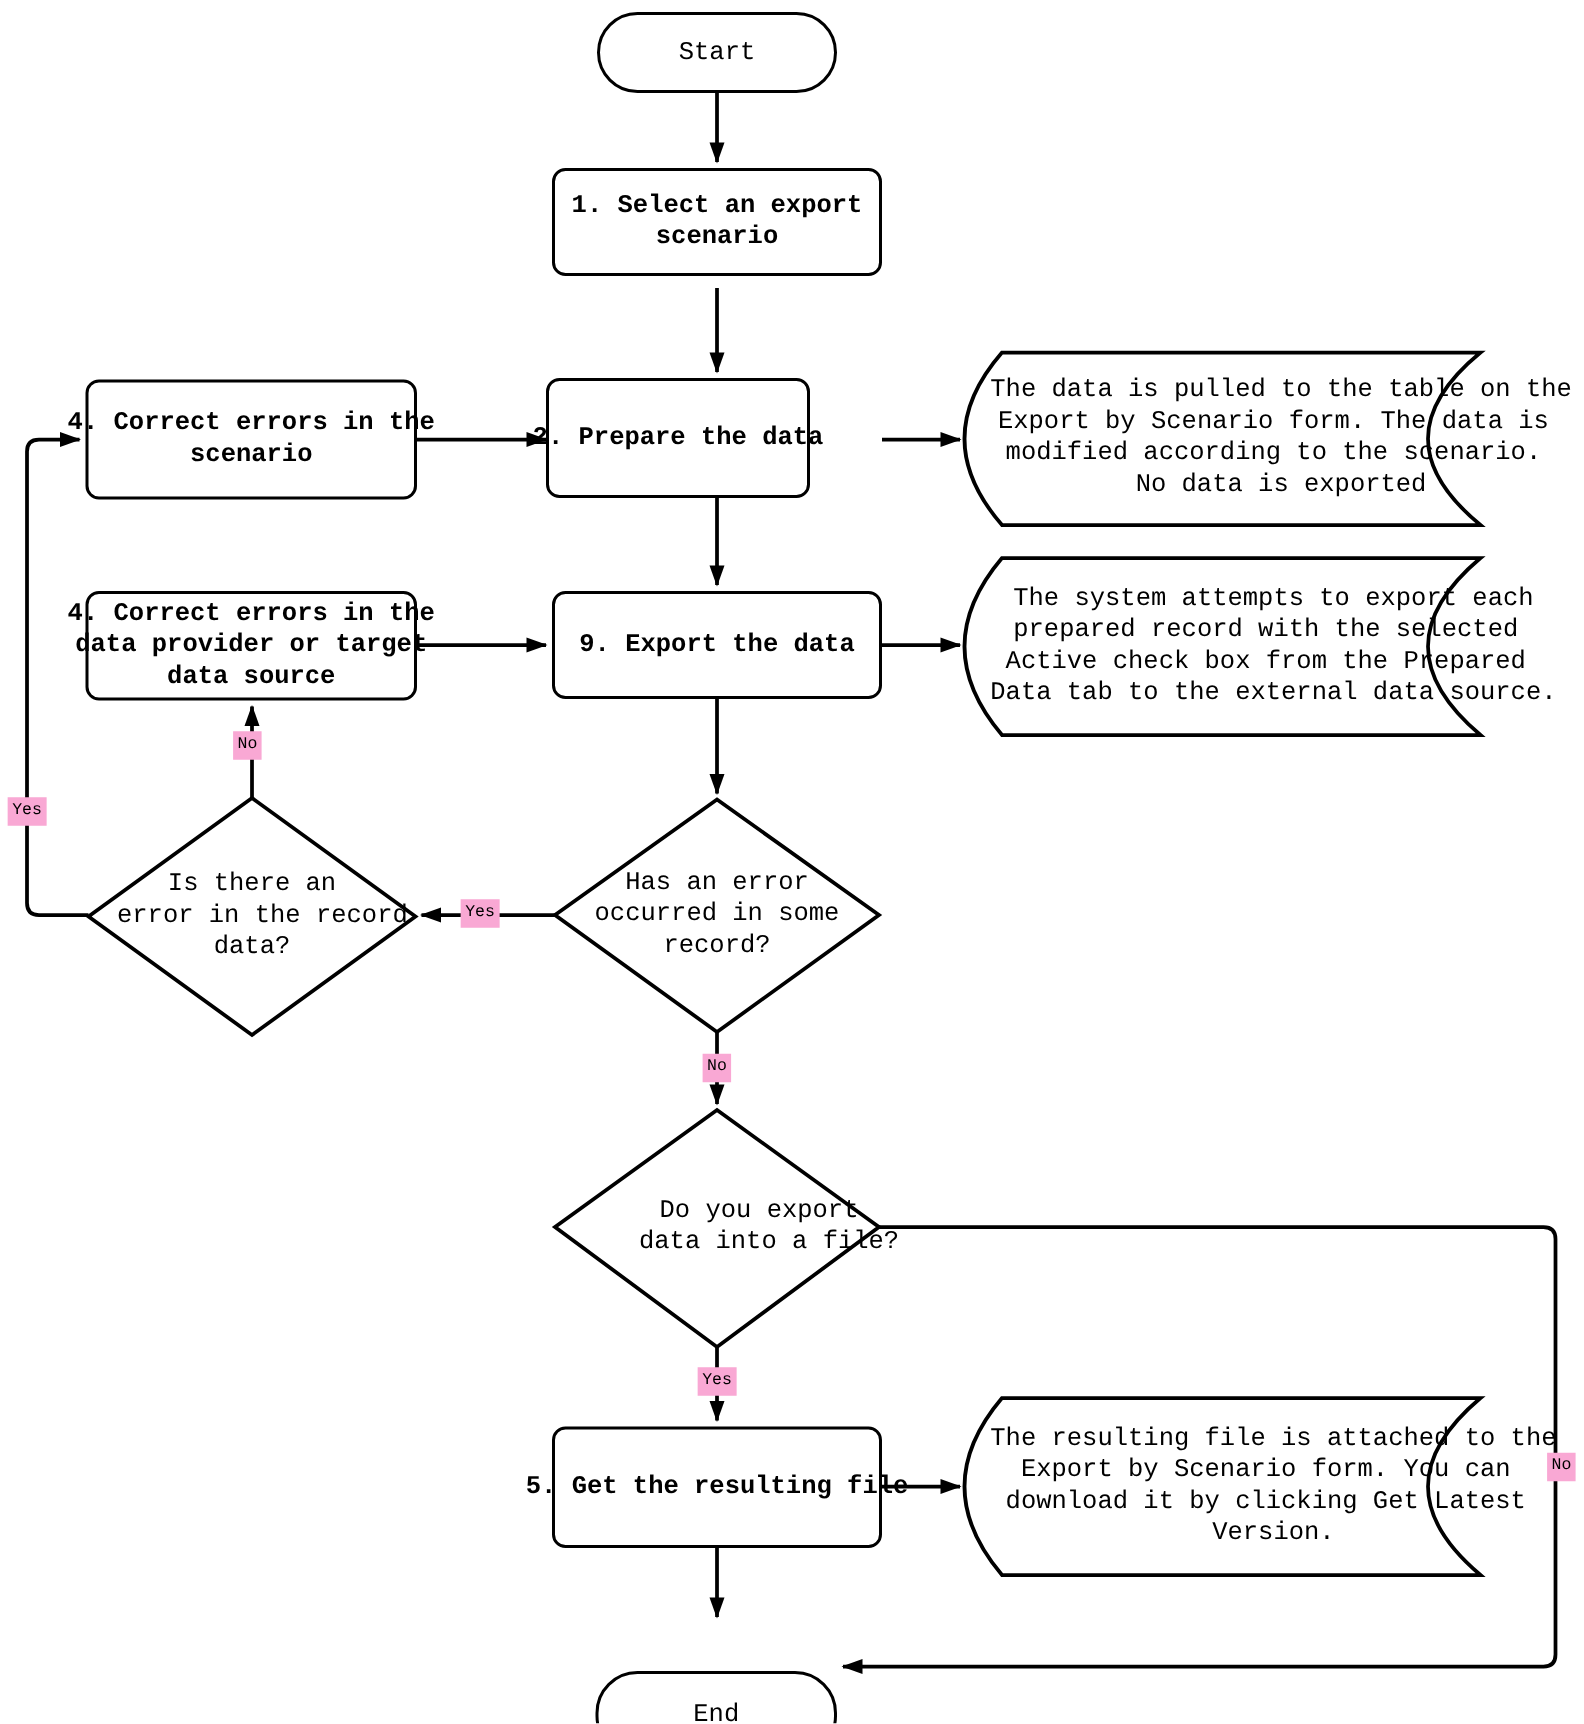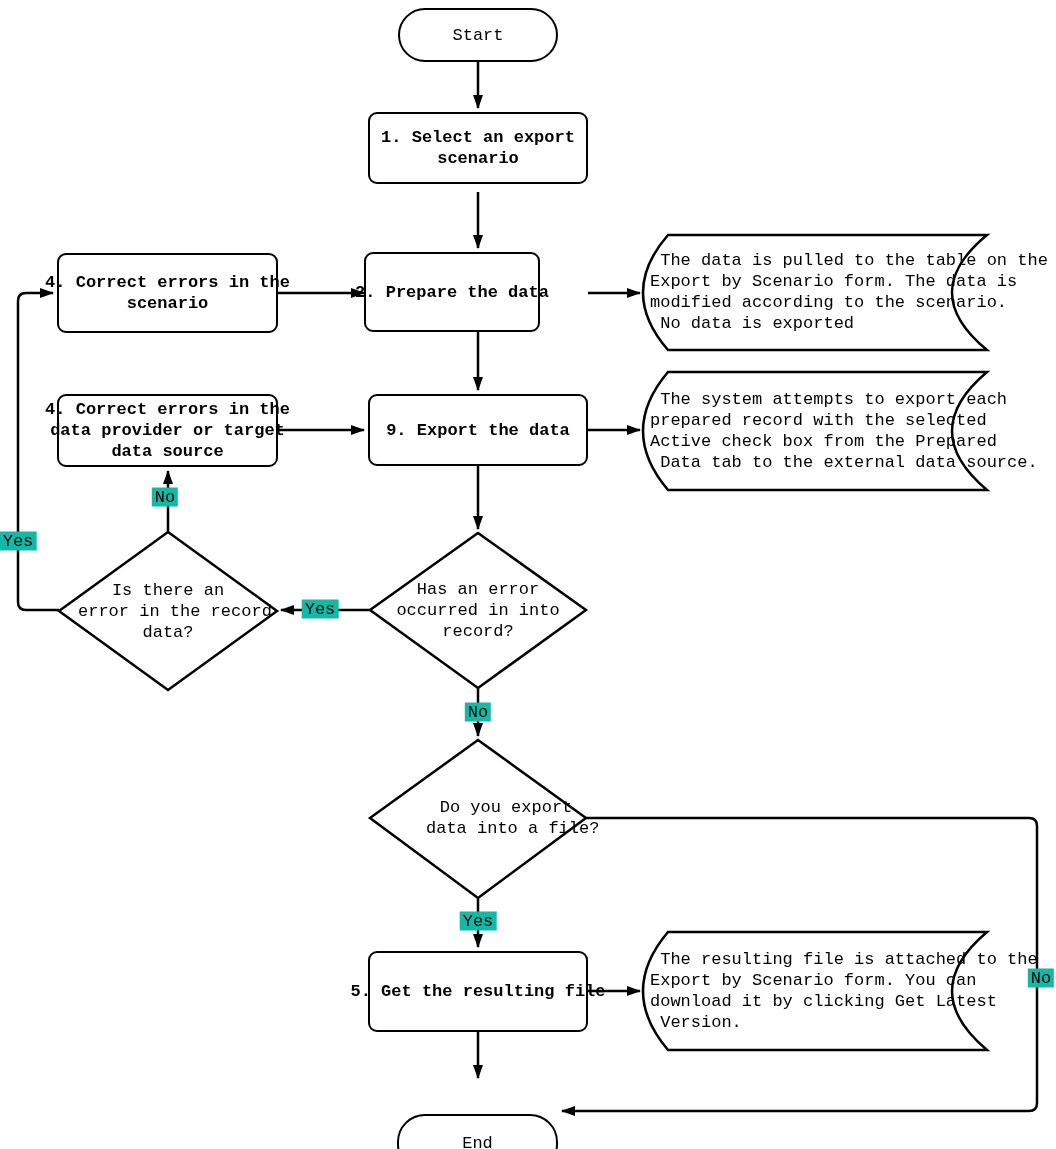--- a/index.html
+++ b/index.html
@@ -7,23 +7,23 @@
           font-family:Liberation Mono, monospace;color:#000;overflow:hidden;}
   #wires{position:absolute;left:0;top:0;z-index:1;}
   .node{position:absolute;box-sizing:border-box;background:#fff;border:2.5px solid #000;
         display:flex;align-items:center;justify-content:center;text-align:center;
         font-size:17px;line-height:21px;white-space:pre;z-index:2;}
   .process{border-radius:9px;font-weight:700;}
   .terminal{border-radius:28px;font-weight:400;}
   .diamond-label{position:absolute;transform:translate(-50%,-50%);text-align:center;
         font-size:17px;line-height:21px;white-space:pre;z-index:2;}
   .annotation-text{position:absolute;font-size:17px;line-height:21px;white-space:pre;
-        text-align:left;z-index:2;}
-  .edge-label{position:absolute;transform:translate(-50%,-50%);font-size:17px;line-height:19px;
-        background:#14b8a6;padding:0 3px;z-index:3;}
+        text-align:center;z-index:2;}
+  .edge-label{position:absolute;transform:translate(-50%,-50%);font-size:11px;line-height:19px;
+        background:#f9a8d4;padding:0 3px;z-index:3;}
 </style>
 </head>
 <body>
 
 <div id="canvas">
 
   <svg id="wires" width="1056" height="1149" viewBox="0 0 1056 1149">
     <defs>
       <marker id="arrow" markerUnits="userSpaceOnUse" markerWidth="16" markerHeight="12" refX="14" refY="6" orient="auto">
         <path d="M1,1 L15,6 L1,11 Z" fill="#000"></path>
@@ -74,21 +74,21 @@
 
   <div class="node process" style="left:57px;top:394px;width:221px;height:73px;"><span>4. Correct errors in the
 data provider or target
 data source</span></div>
 
   <div class="node process" style="left:368px;top:951px;width:220px;height:81px;"><span>5. Get the resulting file</span></div>
 
   <div class="node terminal" style="left:397px;top:1082px;width:161px;height:58px;margin-top:32px;"><span>End</span></div>
 
   <div class="diamond-label" style="left:478px;top:610px;width:170px;">Has an error
-occurred in into
+occurred in some
 record?</div>
   <div class="diamond-label" style="left:168px;top:611px;width:180px;">Is there an
 error in the record
 data?</div>
   <div class="diamond-label" style="left:506px;top:818px;width:160px;">Do you export
 data into a file?</div>
 
   <div class="annotation-text" style="left:650px;top:250px;"> The data is pulled to the table on the
 Export by Scenario form. The data is
 modified according to the scenario.

